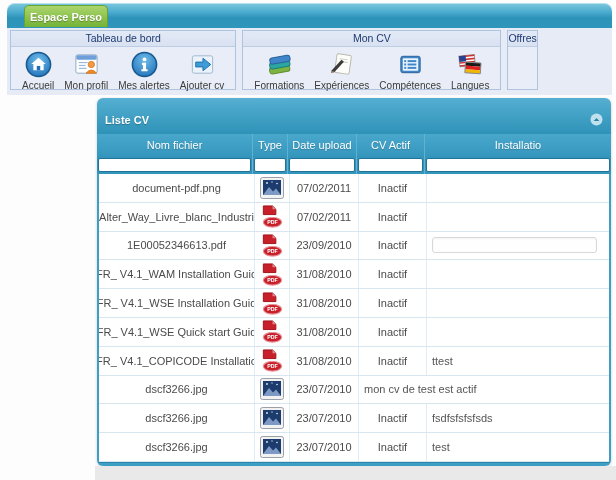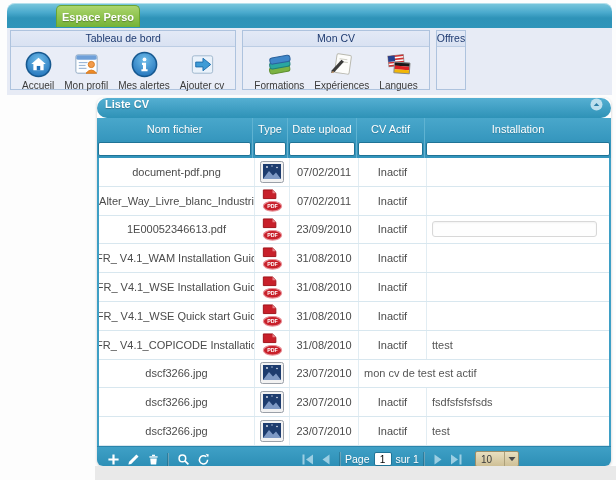--- a/index.html
+++ b/index.html
@@ -16,21 +16,21 @@
     background:linear-gradient(180deg,#7CC8DD 0%,#4AAACD 38%,#2E93B8 60%,#2F95BA 100%);
     box-shadow:inset 0 1px 0 rgba(255,255,255,.45);
   }
   .tab{
     position:absolute;left:17px;top:2px;width:84px;height:22px;
     border-radius:5px 5px 0 0;
     background:linear-gradient(180deg,#ABD56E 0%,#8CC24C 55%,#74B238 100%);
     border:1px solid #69A433;border-bottom:none;
     display:flex;align-items:center;justify-content:center;
     color:#FFFFFF;font-size:11px;font-weight:bold;
-    text-shadow:0 1px 1px rgba(0,0,0,.3);cursor:pointer;box-sizing:border-box;margin-left:32px;
+    text-shadow:0 1px 1px rgba(0,0,0,.3);cursor:pointer;box-sizing:border-box;
   }
   
   .toolbar{
     position:absolute;left:7px;top:28px;width:605px;height:67px;
     background:#E7EBF5;box-sizing:border-box;padding:2px 0 0 3px;
     white-space:nowrap;
   }
   .tb-section{
     display:inline-flex;flex-direction:column;vertical-align:top;
     border:1px solid #AEC3DE;background:#E9EDF7;height:60px;
@@ -46,25 +46,25 @@
   .tool-item{display:flex;flex-direction:column;align-items:center;justify-content:flex-end;cursor:pointer;padding:0 5px;}
   .tool-item .icon{height:30px;display:flex;align-items:center;justify-content:center;}
   .tool-item .tlabel{font-size:10px;color:#3A3A3A;margin-top:1px;}
   
   .panel{
     position:absolute;left:97px;top:98px;width:514px;height:368px;
     border-radius:6px;overflow:hidden;background:#fff;
     box-shadow:0 1px 3px rgba(0,0,0,.2);
   }
   .titlebar{
-    height:20px;display:flex;align-items:flex-start;
+    height:20px;display:flex;align-items:flex-end;
     background:radial-gradient(140% 120% at 18% -60%, rgba(255,255,255,.45), rgba(255,255,255,0) 55%),
                linear-gradient(180deg,#55AFD2,#2E92B7);
     color:#fff;font-size:11px;font-weight:bold;
-    padding:0 8px;text-shadow:0 1px 1px rgba(0,0,0,.25);border-radius:10px;
+    padding:8px 8px;text-shadow:0 1px 1px rgba(0,0,0,.25);
   }
   .titlebar .ptitle{flex:1;}
   .collapse{width:13px;height:13px;cursor:pointer;display:flex;}
   .ghead{height:22px;display:flex;background:linear-gradient(180deg,#49A7CB,#3697BE);}
   .hcell{
     display:flex;align-items:center;justify-content:center;
     color:#fff;font-size:11px;box-sizing:border-box;
     border-right:1px solid #5FB3D2;cursor:pointer;
     text-shadow:0 1px 1px rgba(0,0,0,.2);overflow:hidden;white-space:nowrap;
   }
@@ -209,20 +209,35 @@
               <g transform="rotate(8 15 15)">
                 <rect x="9" y="4.5" width="15" height="19.5" rx="1.5" fill="#FDFDFB" stroke="#B9B9AF"></rect>
               </g>
               <line x1="13" y1="9" x2="21" y2="10" stroke="#CFCFC5" stroke-width="1.1"></line>
               <line x1="13" y1="12" x2="21.5" y2="13" stroke="#CFCFC5" stroke-width="1.1"></line>
               <path d="M5 21 L15 10 L17.5 12.2 L7.5 23 L4.3 23.9 Z" fill="#3A3A3A"></path>
               <path d="M6.2 21.7 L7.5 23 L4.3 23.9 Z" fill="#E0A96D"></path>
             </svg>
           </span>
           <span class="tlabel">Expériences</span>
+        </div>
+        <div class="tool-item">
+          <span class="icon ">
+            <svg width="29" height="29" viewBox="0 0 30 30">
+              <rect x="5" y="6.5" width="20" height="17" rx="2" fill="#3E86C9" stroke="#2A619C"></rect>
+              <rect x="7" y="8.5" width="16" height="13" rx="1" fill="#EAF2FB"></rect>
+              <rect x="8.5" y="10.5" width="2" height="2" fill="#3E86C9"></rect>
+              <rect x="12" y="10.5" width="9" height="2" fill="#3E86C9"></rect>
+              <rect x="8.5" y="14" width="2" height="2" fill="#3E86C9"></rect>
+              <rect x="12" y="14" width="9" height="2" fill="#3E86C9"></rect>
+              <rect x="8.5" y="17.5" width="2" height="2" fill="#3E86C9"></rect>
+              <rect x="12" y="17.5" width="9" height="2" fill="#3E86C9"></rect>
+            </svg>
+          </span>
+          <span class="tlabel">Compétences</span>
         </div>
         <div class="tool-item">
           <span class="icon ">
             <svg width="30" height="29" viewBox="0 0 30 30">
               <g transform="rotate(-6 12 11)">
                 <rect x="4" y="5.5" width="16" height="11" fill="#fff" stroke="#999"></rect>
                 <rect x="4" y="5.5" width="16" height="1.6" fill="#C33"></rect>
                 <rect x="4" y="8.7" width="16" height="1.6" fill="#C33"></rect>
                 <rect x="4" y="11.9" width="16" height="1.6" fill="#C33"></rect>
                 <rect x="4" y="14.9" width="16" height="1.6" fill="#C33"></rect>
@@ -251,21 +266,21 @@
           <circle cx="6.5" cy="6.5" r="6" fill="#BFE0EE"></circle>
           <path d="M3.7 8.1 L6.5 4.9 L9.3 8.1 Z" fill="#2E7FA6"></path>
         </svg>
       </span>
   </div>
   <div class="ghead" id="ghead">
       <div class="hcell c0">Nom fichier</div>
       <div class="hcell c1">Type</div>
       <div class="hcell c2">Date upload</div>
       <div class="hcell c3">CV Actif</div>
-      <div class="hcell c4">Installation</div>
+      <div class="hcell c4">Installatio</div>
     </div>
   <div class="gfilter" id="gfilter">
       <div class="fcell c0">
         <input class="fin" type="text" value="" style="">
       </div>
       <div class="fcell c1">
         <input class="fin" type="text" value="" style="">
       </div>
       <div class="fcell c2">
         <input class="fin" type="text" value="" style="">

